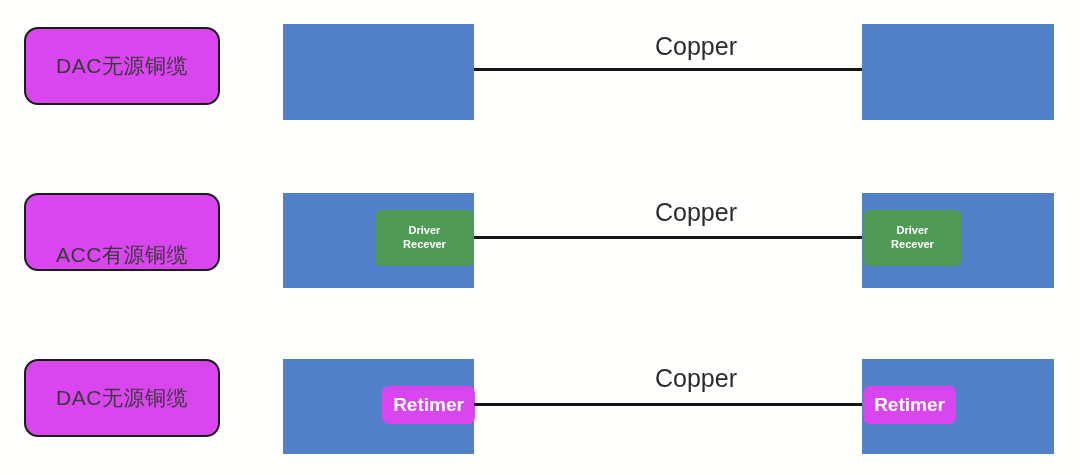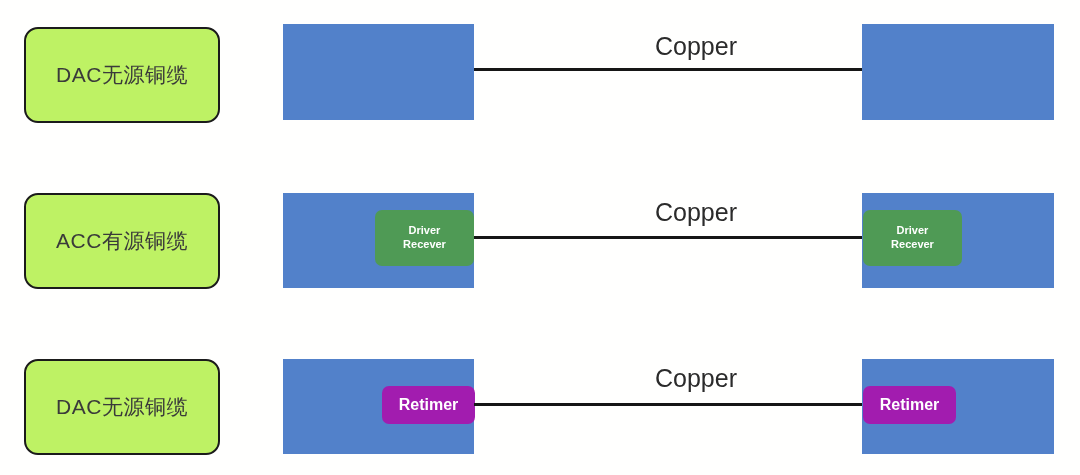--- a/index.html
+++ b/index.html
@@ -16,23 +16,23 @@
     height: 475px;
     background: #fffffe;
     overflow: hidden;
   }
 
   
   .label-box {
     position: absolute;
     left: 24px;
     width: 196px;
-    height: 96px;
+    height: 78px;
     box-sizing: border-box;
-    background: #bef264;
+    background: #d946ef;
     border: 2.5px solid #1b1b1b;
     border-radius: 14px;
     display: flex;
     align-items: center;
     justify-content: center;
   }
   .label-box-text {
     font-family: "Liberation Sans", sans-serif;
     font-size: 21px;
     color: #3a3a3a;
@@ -82,43 +82,43 @@
     line-height: 1.25;
     text-align: center;
   }
   .chip.driver {
     background: #4f9a55;
     font-size: 11px;
     width: 99px;
     height: 56px;
   }
   .chip.retimer {
-    background: #a21caf;
-    font-size: 16px;
+    background: #d946ef;
+    font-size: 19px;
     width: 93px;
     height: 38px;
   }
 </style>
 </head>
 <body>
 
 <div id="canvas">
 
   <div class="label-box" style="top:27px;">
     <span class="label-box-text">DAC无源铜缆</span>
   </div>
 
   <div class="device left" style="top:24px;height:96px;"></div>
 
   <div class="copper-line" style="top:68px;"></div>
   <div class="copper-label" style="top:32px;">Copper</div>
 
   <div class="device right" style="top:24px;height:96px;"></div>
 
-  <div class="label-box" style="top:193px;">
+  <div class="label-box" style="top:193px;align-items:flex-end;">
     <span class="label-box-text">ACC有源铜缆</span>
   </div>
 
   <div class="device left" style="top:193px;height:95px;"></div>
   <div class="chip driver" style="left:375px;top:210px;">
     <span>Driver</span>
     <span>Recever</span>
   </div>
 
   <div class="copper-line" style="top:236px;"></div>

